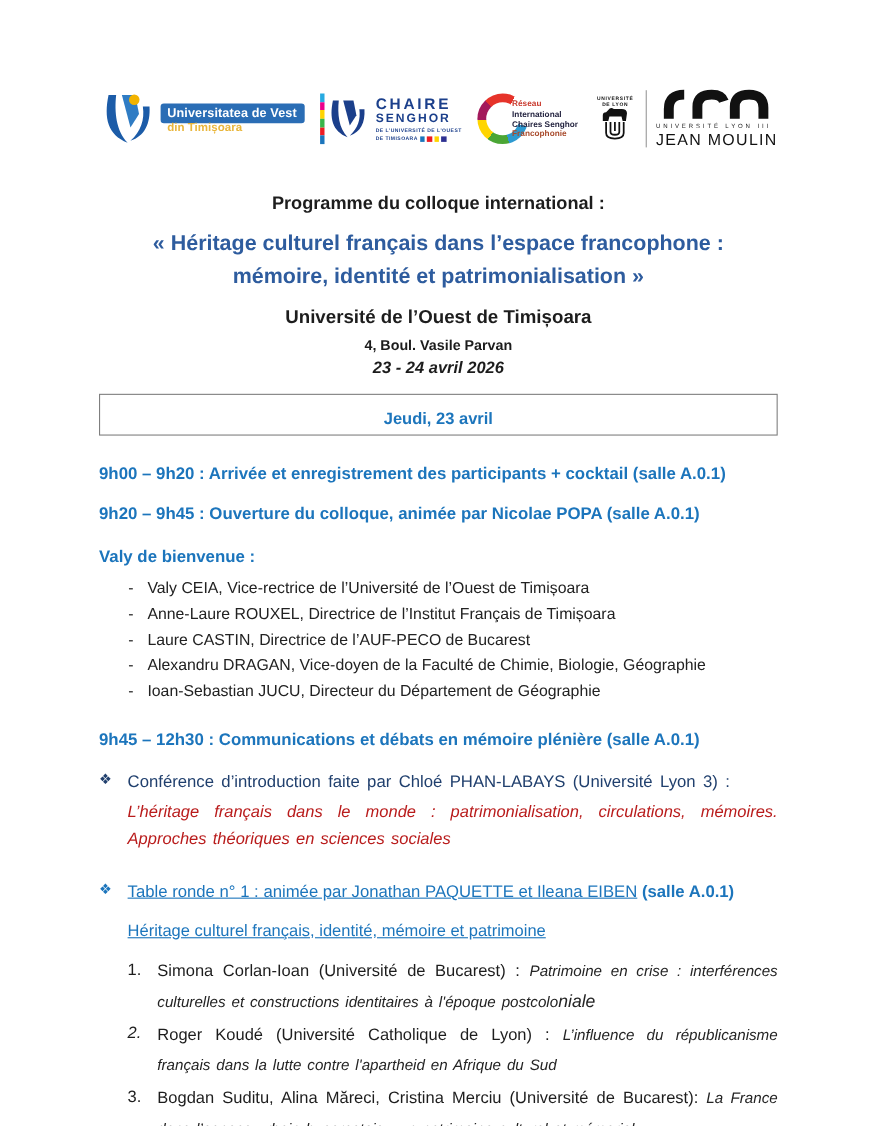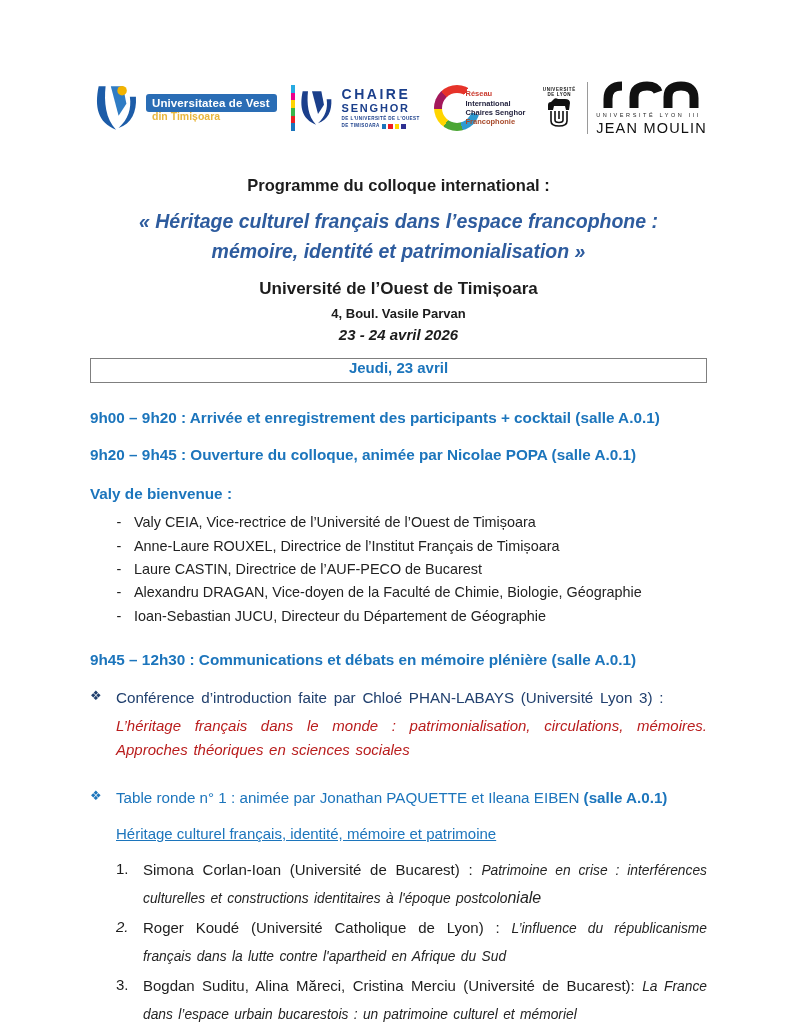--- a/index.html
+++ b/index.html
@@ -44,48 +44,48 @@
   
   .lyon-left { display:flex; flex-direction:column; align-items:center; width:40px; }
   .lyon-tiny { font-size:4.5px; font-weight:bold; letter-spacing:.6px; color:#111; text-align:center; line-height:1.2; }
   .lyon-div { width:1px; height:52px; background:#9a9a9a; margin:0 8px; }
   .lyon-right { display:flex; flex-direction:column; }
   .lyon-small { font-size:5.5px; letter-spacing:2.6px; color:#222; margin-top:3px; }
   .lyon-big { font-size:14.5px; font-weight:normal; letter-spacing:1.2px; color:#111; margin-top:2px; }
 
   
   .title { text-align:center; font-weight:bold; font-size:16.5px; margin-top:32px; color:#1d1d1d; }
-  .subtitle { text-align:center; font-weight:bold; font-style:italic; font-size:19.5px;
+  .subtitle { text-align:center; font-weight:bold; font-size:19.5px;
               color:#2e5c9e; margin-top:11px; line-height:1.55; }
   .uni   { text-align:center; font-weight:bold; font-size:17px; margin-top:13px; color:#1d1d1d; }
   .addr  { text-align:center; font-weight:bold; font-size:13px; margin-top:7px; }
   .dates { text-align:center; font-weight:bold; font-style:italic; font-size:15px; margin-top:5px; }
 
   .banner { border:1px solid #7f7f7f; text-align:center; color:#1c75bc; font-weight:bold;
-            font-size:15px; padding:0 0 6px; margin-top:15px; }
+            font-size:15px; padding:13px 0 6px; margin-top:15px; }
 
   
   .sched { color:#1c75bc; font-weight:bold; font-size:15.3px; }
   .mt-26 { margin-top:26px; } .mt-19 { margin-top:19px; } .mt-21 { margin-top:21px; }
 
   .wlist { margin-top:8px; }
   .wrow { display:flex; font-size:14.4px; color:#222; line-height:1.62; }
   .wrow .dash { width:30px; text-align:center; flex:none; margin-left:14px; }
 
   .bullet-block { display:flex; margin-top:18px; }
   .bullet { width:26px; flex:none; font-size:13px; padding-top:1px; }
   .bullet.blue { color:#1c75bc; }
   .bullet.navy { color:#21406e; }
   .conf-head { color:#21406e; font-size:15.2px; text-align:justify; word-spacing:2.5px; line-height:1.5; }
   .conf-desc { color:#b91c1c; font-style:italic; font-size:15px; text-align:justify;
                word-spacing:1.5px; line-height:1.6; margin-top:4px; }
 
   .tr-block { margin-top:25px; }
   .tr-head { font-size:15.2px; color:#1c75bc; line-height:1.45; }
-  .tr-head .und { }
+  .tr-head .und { text-decoration:underline; }
   .tr-head .bold { font-weight:bold; }
   .tr-sub { font-size:15px; color:#1c75bc; text-decoration:underline; margin-top:16px; }
 
   .num-list { margin-top:14px; }
   .num-item { display:flex; line-height:1.78; margin-top:1px; }
   .num { width:27px; flex:none; font-size:15px; color:#1d1d1d; }
   .num.it { font-style:italic; }
   .num-body { flex:1; text-align:justify; }
   .speaker { font-size:15px; color:#1d1d1d; word-spacing:2px; }
   .paper-title { font-size:13.8px; font-style:italic; color:#242424; word-spacing:1.5px; }

